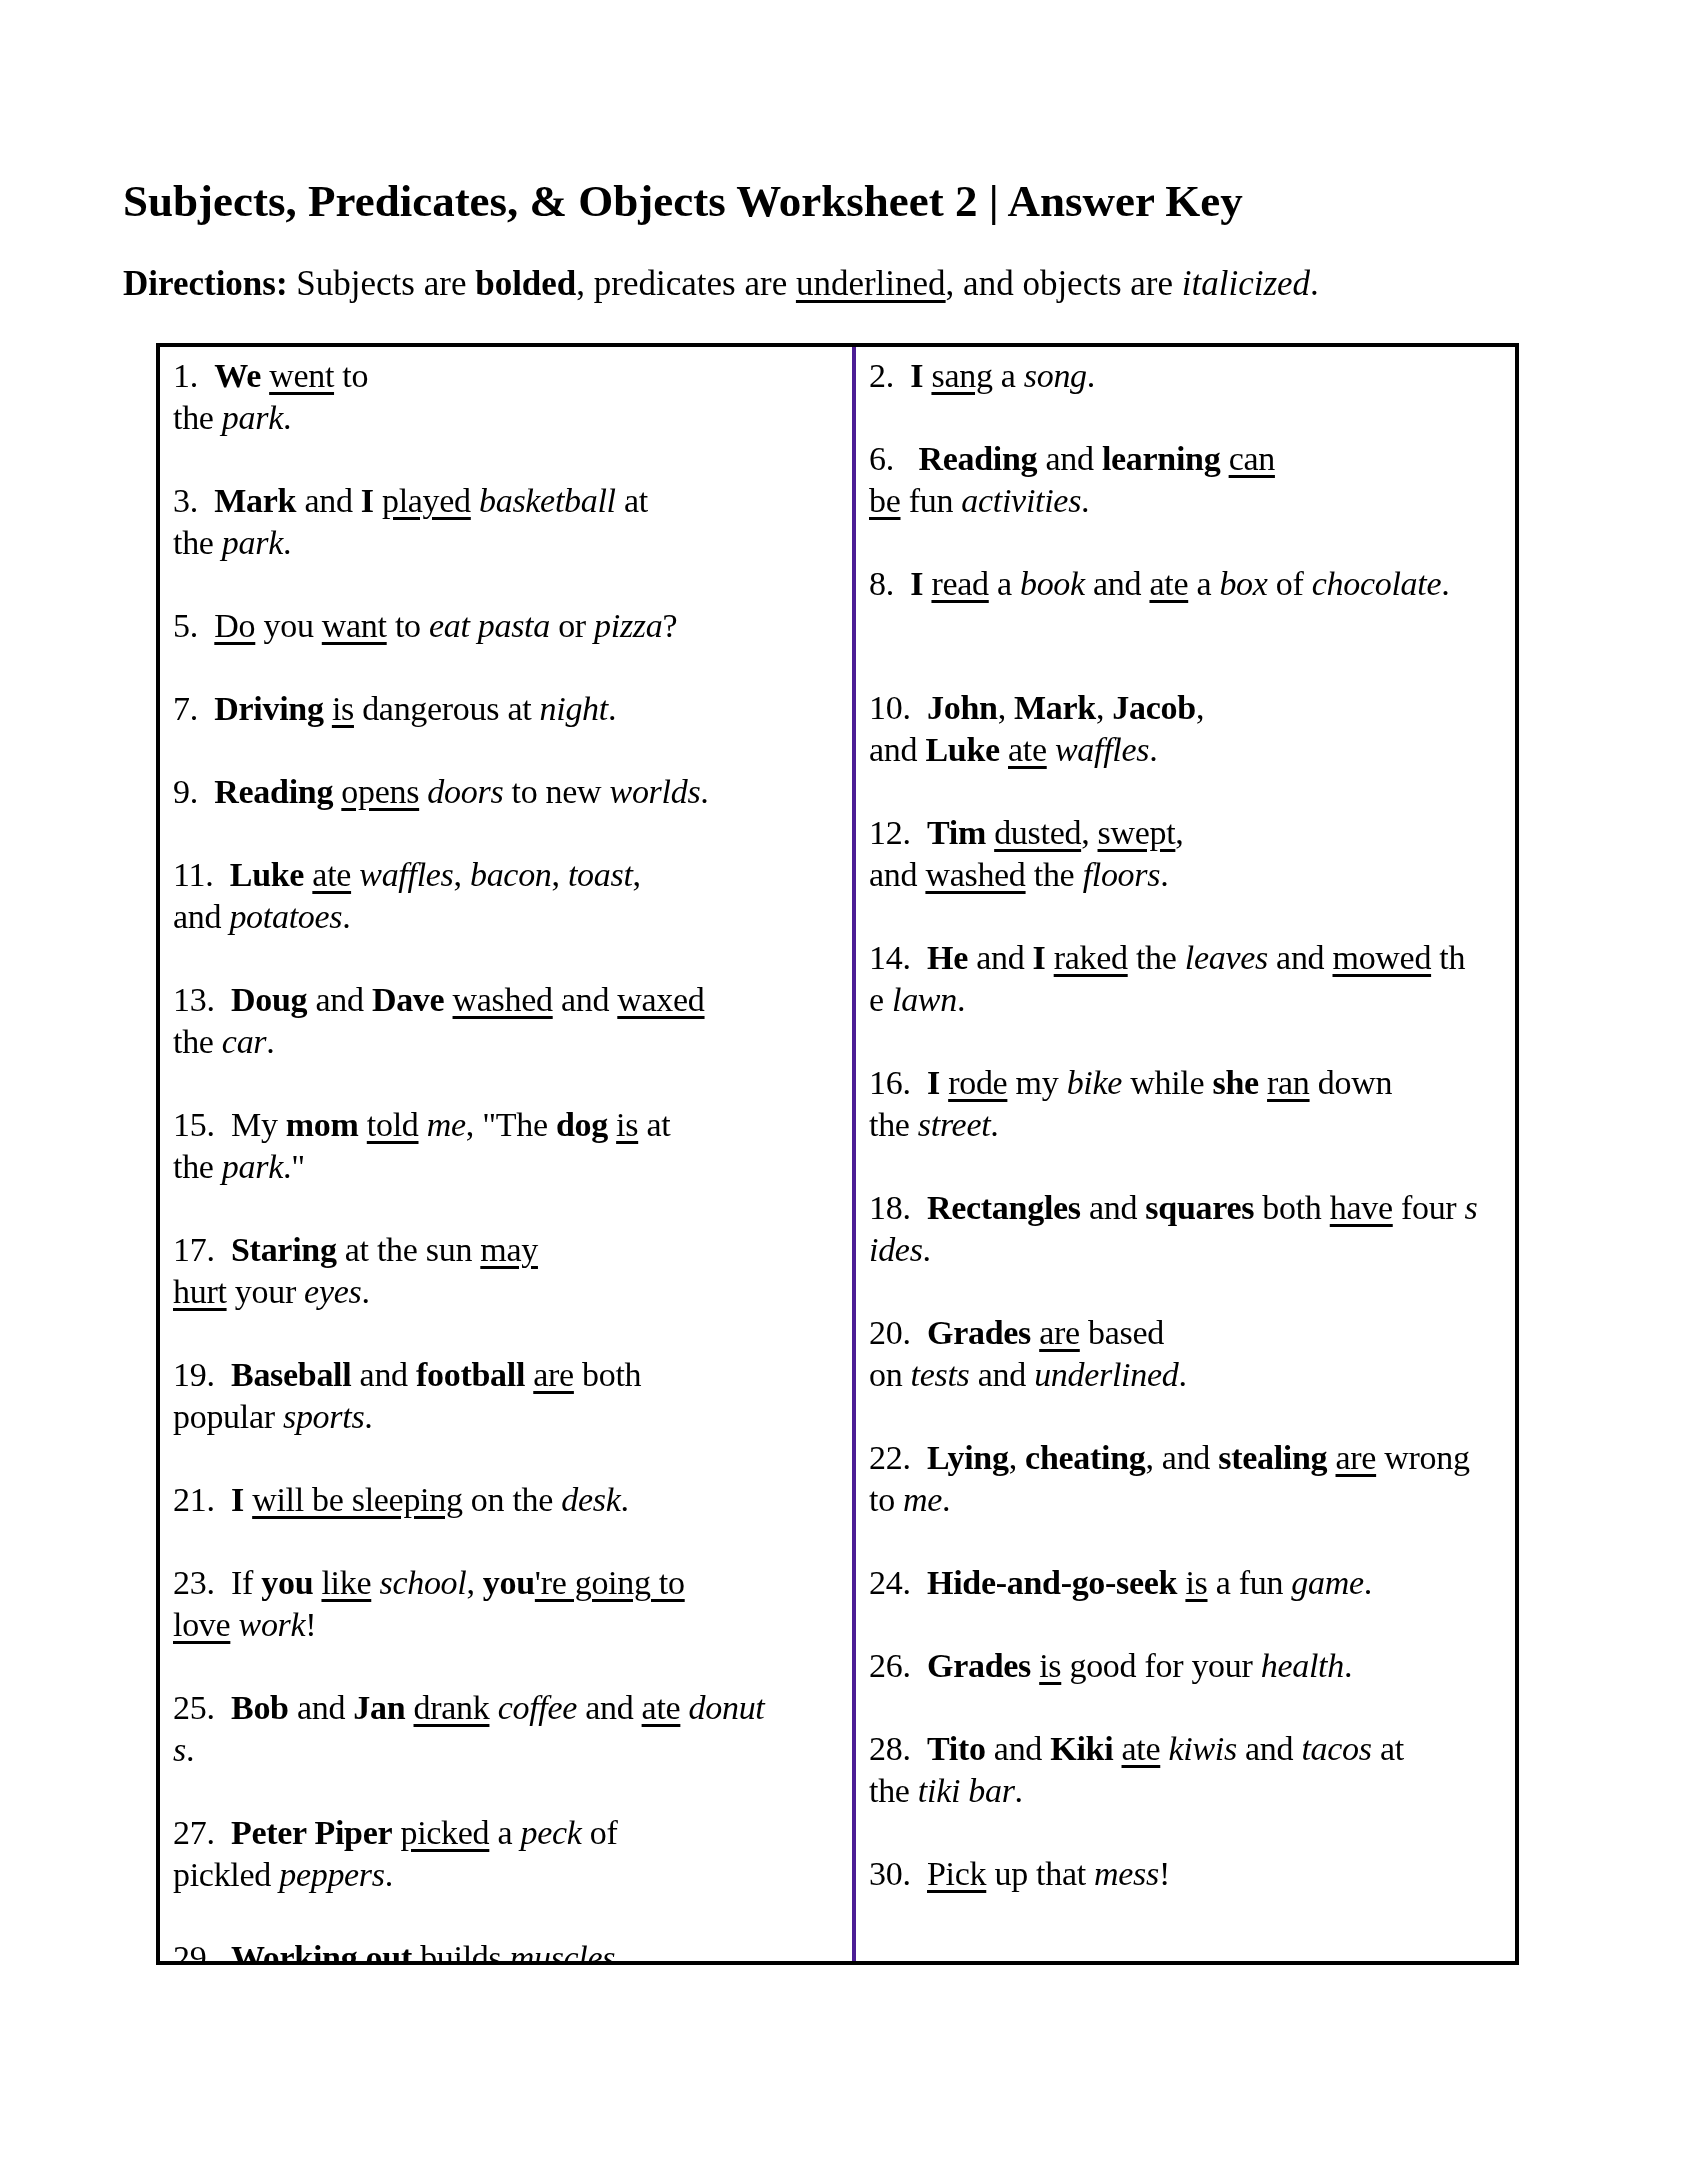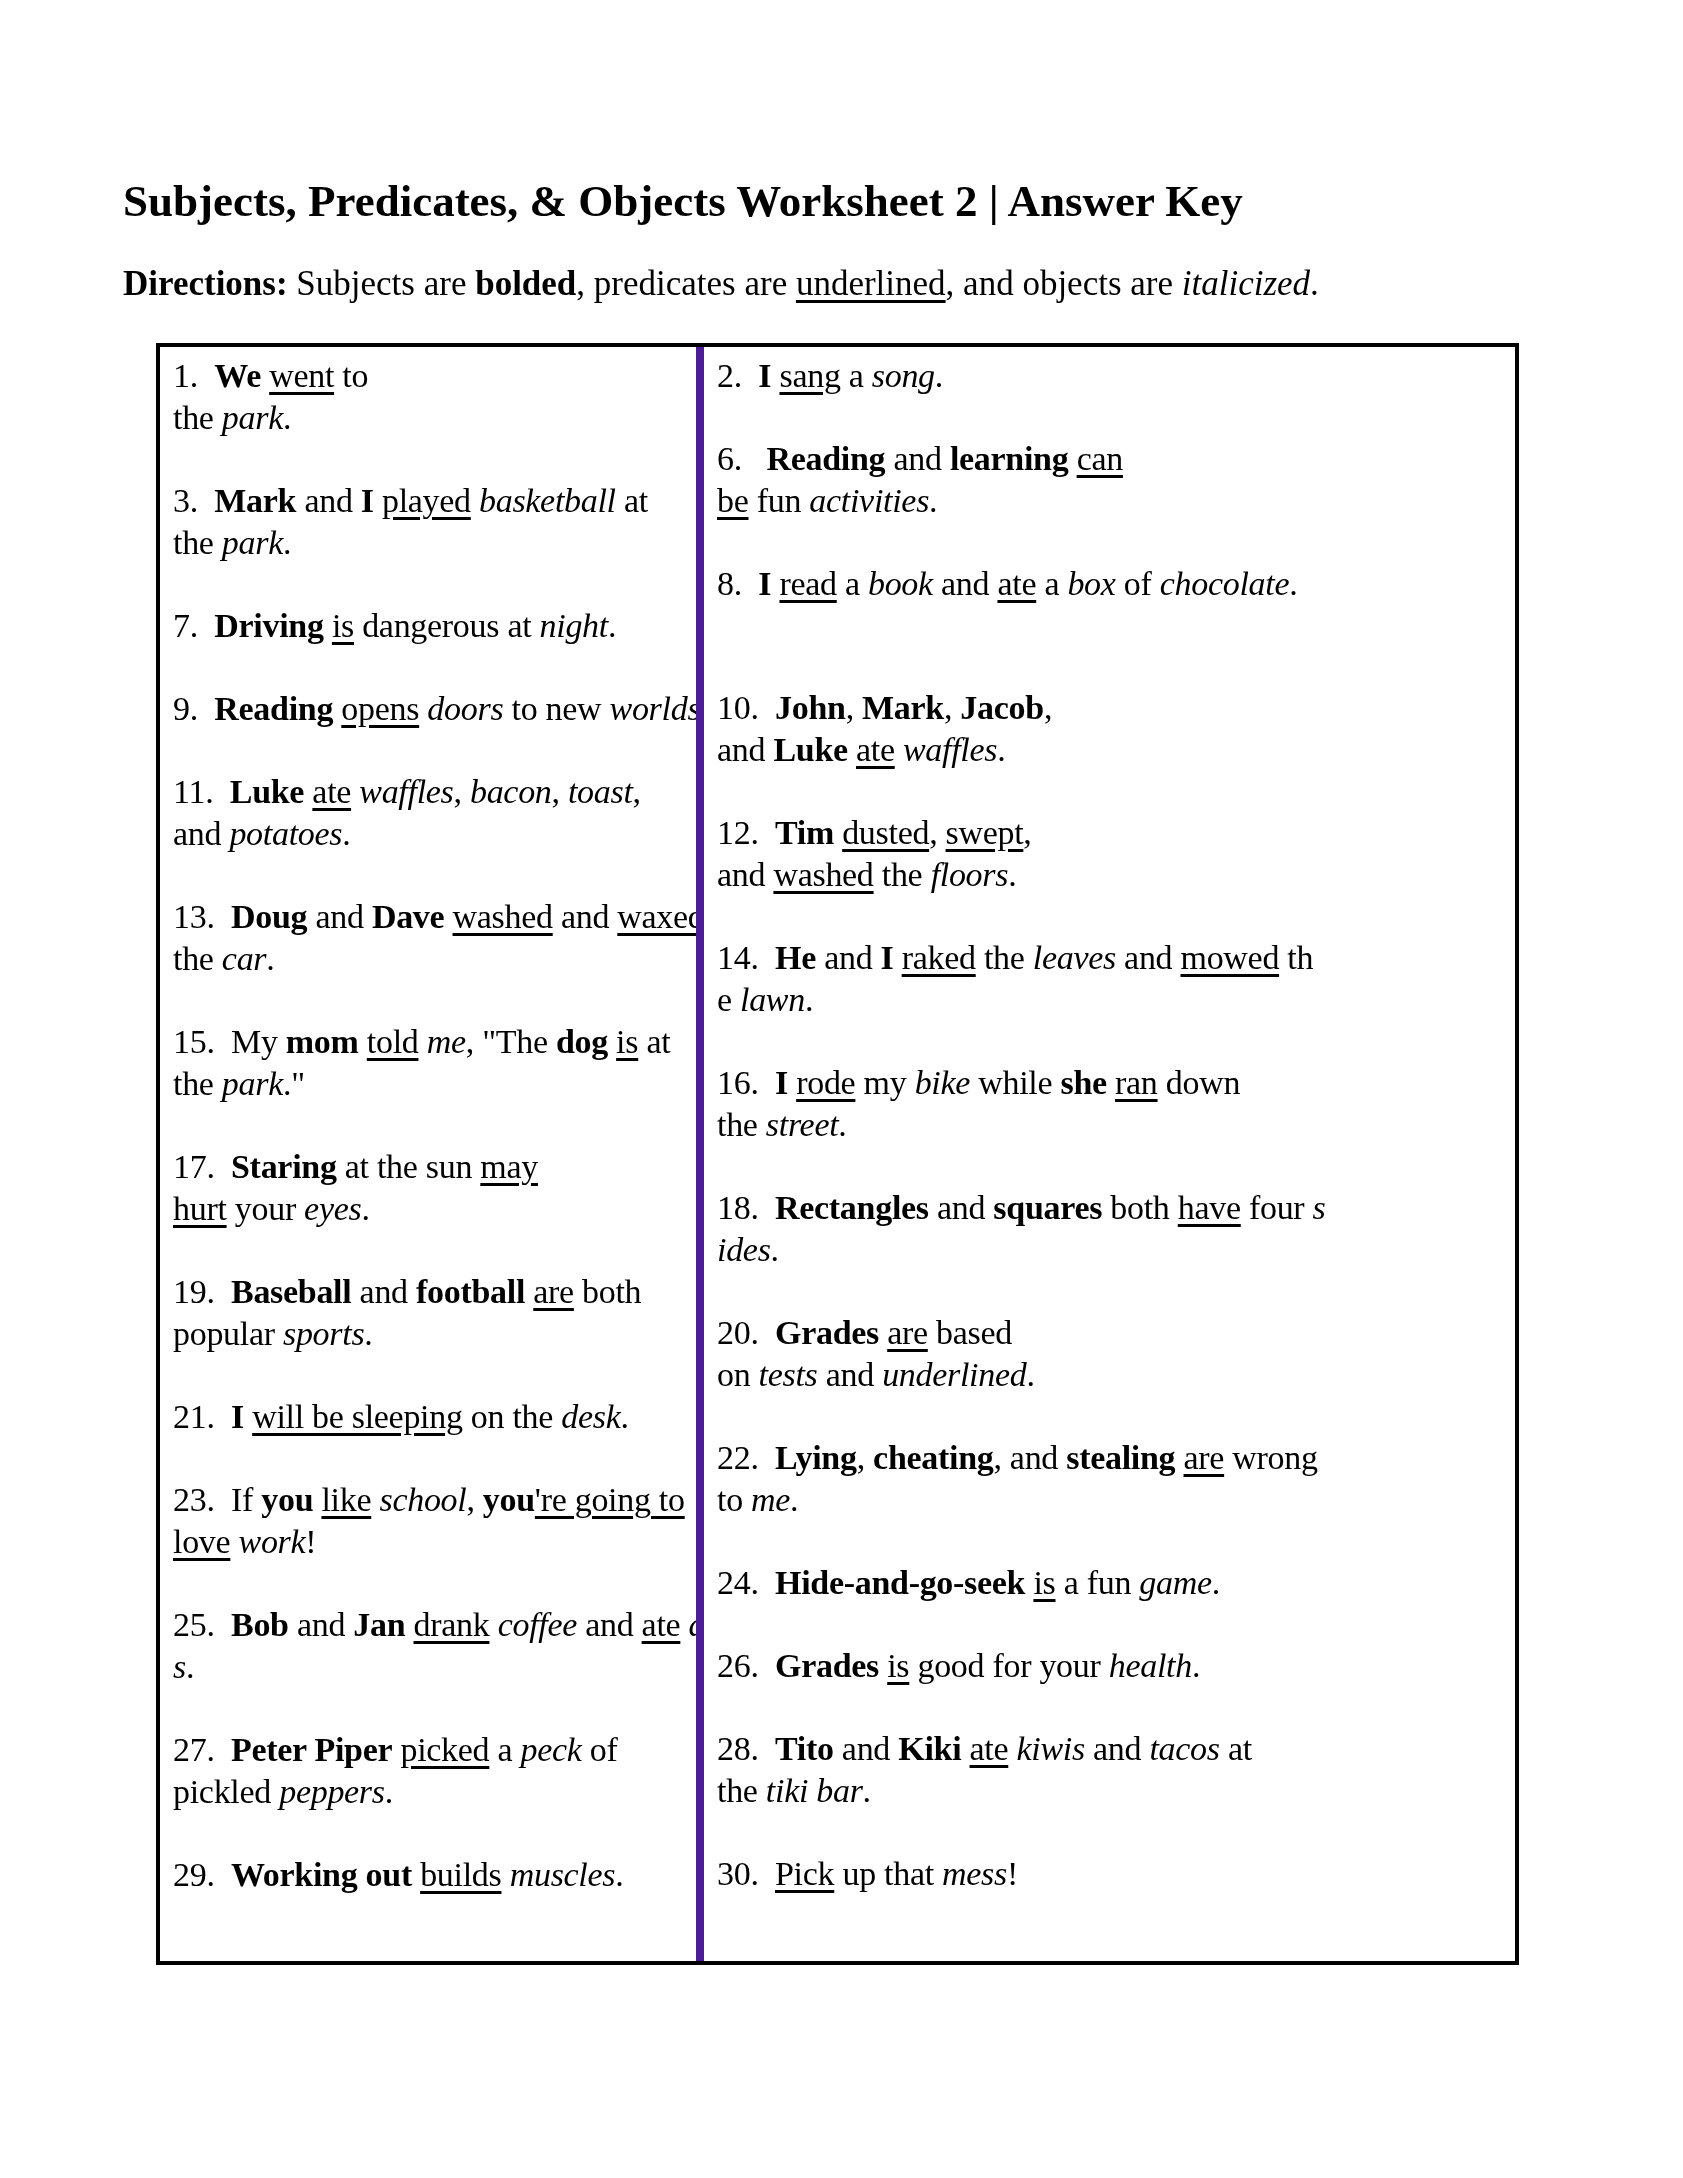--- a/index.html
+++ b/index.html
@@ -15,41 +15,42 @@
   }
   .directions{
     position:absolute;left:123px;top:263px;margin:0;
     font-size:35px;line-height:42px;white-space:pre;
   }
   .grid{
     position:absolute;left:156px;top:343px;width:1363px;height:1622px;
     border:4px solid #000;box-sizing:border-box;display:flex;background:#fff;
   }
   .col{box-sizing:border-box;overflow:hidden;padding:8px 4px 0 13px;}
-  .col-left{width:544px;border-right:8px solid #4c1d95;}
+  .col-left{width:696px;border-right:4px solid #4c1d95;}
   .col-right{flex:1;}
   .item{
     margin:0 0 41px 0;font-size:34px;line-height:42px;
     white-space:pre;letter-spacing:-0.3px;
   }
   .item.gap-2{margin-bottom:82px;}
   .st-b{font-weight:700;}
   .st-i{font-style:italic;}
   .st-u{text-decoration:underline;text-decoration-thickness:3px;text-underline-offset:5px;}
 </style>
 </head>
 <body>
 
 <div class="page">
   <h1 class="title">Subjects, Predicates, &amp; Objects Worksheet 2 | Answer Key</h1>
   <p class="directions"><span class="st-b">Directions:</span><span> Subjects are </span><span class="st-b">bolded</span><span>, predicates are </span><span class="st-u">underlined</span><span>, and objects are </span><span class="st-i">italicized</span><span>.</span></p>
   <div class="grid">
     <div class="col col-left" id="col-left">
         <p class="item"><span>1.  </span><span class="st-b">We</span><span> </span><span class="st-u">went</span><span> to</span><br><span>the </span><span class="st-i">park</span><span>.</span></p>
         <p class="item"><span>3.  </span><span class="st-b">Mark</span><span> and </span><span class="st-b">I</span><span> </span><span class="st-u">played</span><span> </span><span class="st-i">basketball</span><span> at</span><br><span>the </span><span class="st-i">park</span><span>.</span></p>
+        <p class="item"><span>5.  </span><span class="st-u">Do</span><span> you </span><span class="st-u">want</span><span> to </span><span class="st-i">eat pasta</span><span> or </span><span class="st-i">pizza</span><span>?</span></p>
         <p class="item"><span>7.  </span><span class="st-b">Driving</span><span> </span><span class="st-u">is</span><span> dangerous at </span><span class="st-i">night</span><span>.</span></p>
         <p class="item"><span>9.  </span><span class="st-b">Reading</span><span> </span><span class="st-u">opens</span><span> </span><span class="st-i">doors</span><span> to new </span><span class="st-i">worlds</span><span>.</span></p>
         <p class="item"><span>11.  </span><span class="st-b">Luke</span><span> </span><span class="st-u">ate</span><span> </span><span class="st-i">waffles</span><span>, </span><span class="st-i">bacon</span><span>, </span><span class="st-i">toast</span><span>,</span><br><span>and </span><span class="st-i">potatoes</span><span>.</span></p>
         <p class="item"><span>13.  </span><span class="st-b">Doug</span><span> and </span><span class="st-b">Dave</span><span> </span><span class="st-u">washed</span><span> and </span><span class="st-u">waxed</span><br><span>the </span><span class="st-i">car</span><span>.</span></p>
         <p class="item"><span>15.  My </span><span class="st-b">mom</span><span> </span><span class="st-u">told</span><span> </span><span class="st-i">me</span><span>, "The </span><span class="st-b">dog</span><span> </span><span class="st-u">is</span><span> at</span><br><span>the </span><span class="st-i">park</span><span>."</span></p>
         <p class="item"><span>17.  </span><span class="st-b">Staring</span><span> at the sun </span><span class="st-u">may</span><br><span class="st-u">hurt</span><span> your </span><span class="st-i">eyes</span><span>.</span></p>
         <p class="item"><span>19.  </span><span class="st-b">Baseball</span><span> and </span><span class="st-b">football</span><span> </span><span class="st-u">are</span><span> both</span><br><span>popular </span><span class="st-i">sports</span><span>.</span></p>
         <p class="item"><span>21.  </span><span class="st-b">I</span><span> </span><span class="st-u">will be sleeping</span><span> on the </span><span class="st-i">desk</span><span>.</span></p>
         <p class="item"><span>23.  If </span><span class="st-b">you</span><span> </span><span class="st-u">like</span><span> </span><span class="st-i">school</span><span>, </span><span class="st-b">you</span><span class="st-u">'re going to</span><br><span class="st-u">love</span><span> </span><span class="st-i">work</span><span>!</span></p>
         <p class="item"><span>25.  </span><span class="st-b">Bob</span><span> and </span><span class="st-b">Jan</span><span> </span><span class="st-u">drank</span><span> </span><span class="st-i">coffee</span><span> and </span><span class="st-u">ate</span><span> </span><span class="st-i">donut</span><br><span class="st-i">s</span><span>.</span></p>

